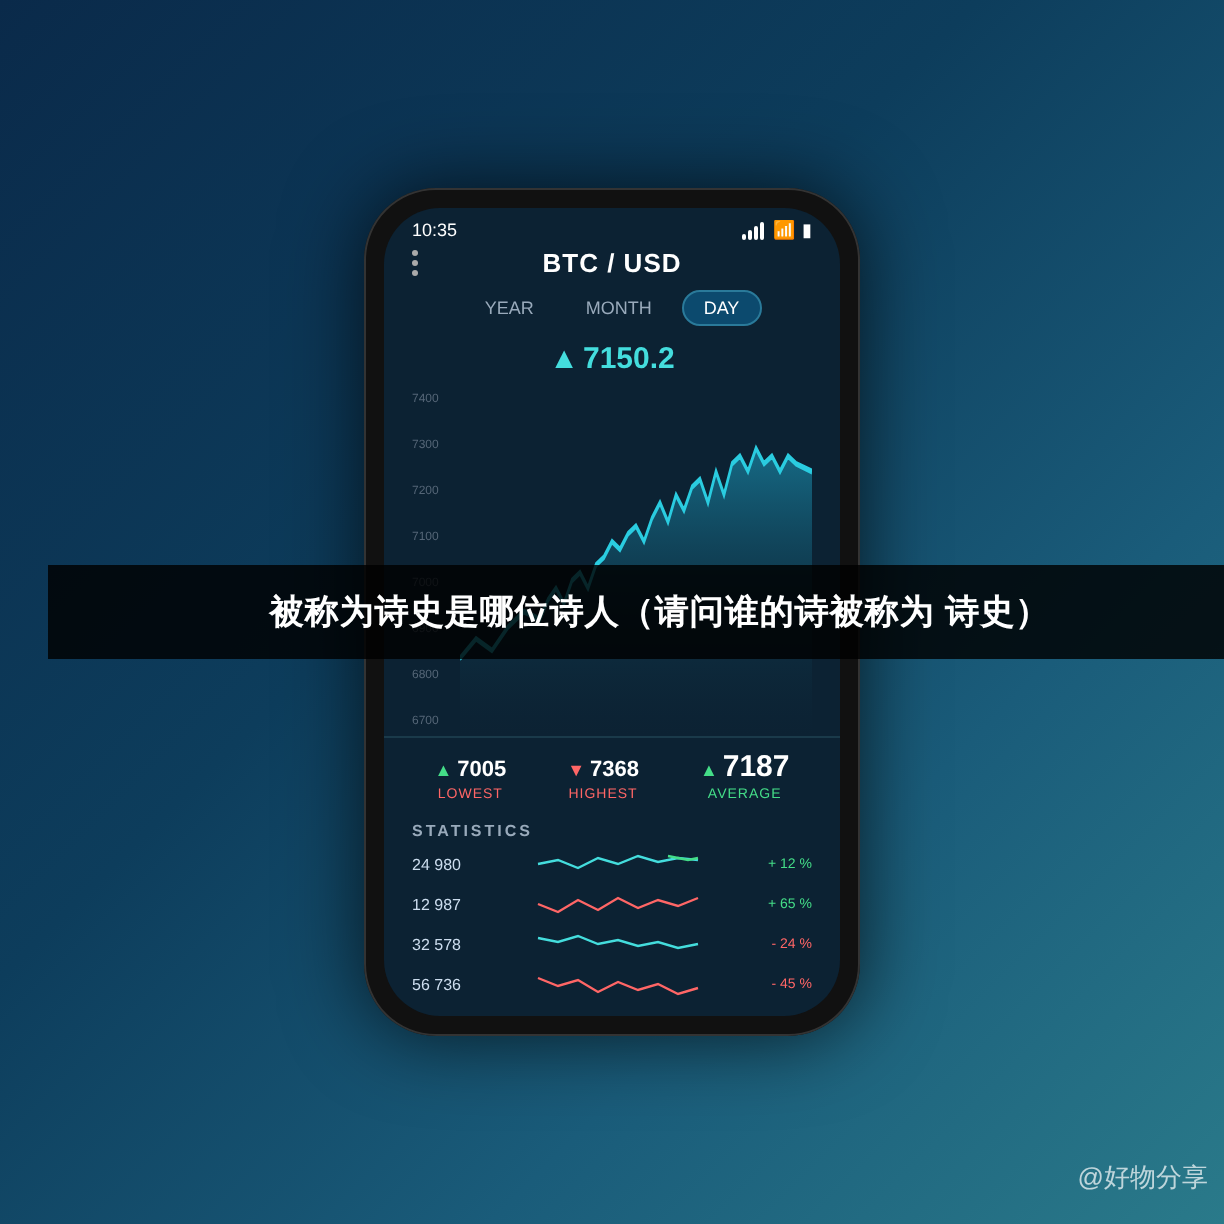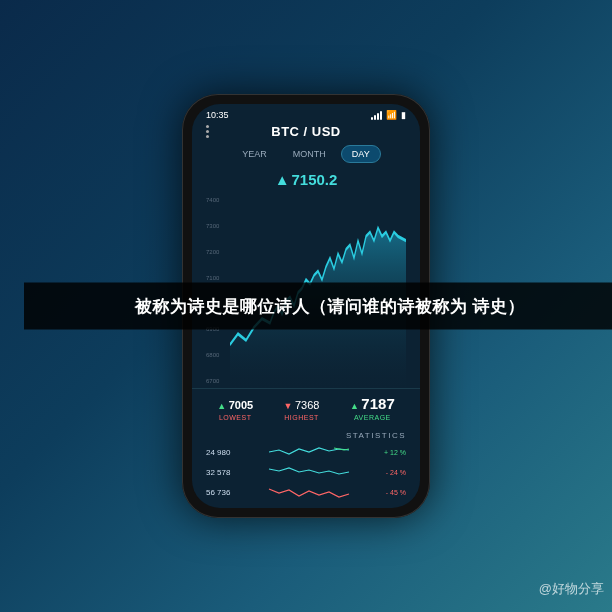--- a/index.html
+++ b/index.html
@@ -169,26 +169,27 @@
     .stat-label { font-size: 7px; text-transform: uppercase; letter-spacing: 0.5px; margin-top: 1px; }
     .label-lowest { color: #f66; }
     .label-highest { color: #f66; }
     .label-average { color: #4d8; }
 
     
     .statistics-section {
       padding: 4px 14px;
     }
     .statistics-title {
-      text-align: right;
+      text-align: left;
       color: #9ab;
       font-size: 8px;
       letter-spacing: 1.5px;
       text-transform: uppercase;
       margin-bottom: 4px;
+      font-weight: bold;
     }
     .stat-line {
       display: flex;
       align-items: center;
       margin-bottom: 4px;
       gap: 4px;
     }
     .stat-num {
       color: #cde;
       font-size: 8px;
@@ -274,21 +275,21 @@
 
     <div class="stats-row">
       <div class="stat-item">
         <div>
           <span class="stat-arrow-up">▲ </span><span style="color:#fff;font-size:11px;font-weight:bold;text-align:right;">7005</span>
         </div>
         <div class="stat-label label-lowest">LOWEST</div>
       </div>
       <div class="stat-item">
         <div>
-          <span class="stat-arrow-down">▼ </span><span style="color:#fff;font-size:11px;font-weight:normal;">7368</span>
+          <span class="stat-arrow-down">▼ </span><span style="color:#fff;font-size:11px;font-weight:bold;">7368</span>
         </div>
         <div class="stat-label label-highest">HIGHEST</div>
       </div>
       <div class="stat-item">
         <div>
           <span class="stat-arrow-up">▲ </span><span style="color:#fff;font-size:15px;font-weight:bold;">7187</span>
         </div>
         <div class="stat-label label-average">AVERAGE</div>
       </div>
     </div>
@@ -298,20 +299,27 @@
 
       <div class="stat-line">
         <span class="stat-num">24 980</span>
         <svg class="mini-chart" viewBox="0 0 80 16">
           <path d="M0,8 L10,6 L20,10 L30,5 L40,8 L50,4 L60,7 L70,5 L80,6" fill="none" stroke="#4dd" stroke-width="1.2"></path>
           <path d="M65,4 L75,6 L80,5" fill="none" stroke="#4d8" stroke-width="1.2"></path>
         </svg>
         <span class="stat-change change-up">+ 12 %</span>
       </div>
 
+      <div class="stat-line">
+        <span class="stat-num">12 987</span>
+        <svg class="mini-chart" viewBox="0 0 80 16">
+          <path d="M0,8 L10,12 L20,6 L30,11 L40,5 L50,10 L60,6 L70,9 L80,5" fill="none" stroke="#f66" stroke-width="1.2"></path>
+        </svg>
+        <span class="stat-change change-up">+ 65 %</span>
+      </div>
 
       <div class="stat-line">
         <span class="stat-num">32 578</span>
         <svg class="mini-chart" viewBox="0 0 80 16">
           <path d="M0,5 L10,7 L20,4 L30,8 L40,6 L50,9 L60,7 L70,10 L80,8" fill="none" stroke="#4dd" stroke-width="1.2"></path>
         </svg>
         <span class="stat-change change-down">- 24 %</span>
       </div>
 
       <div class="stat-line">

